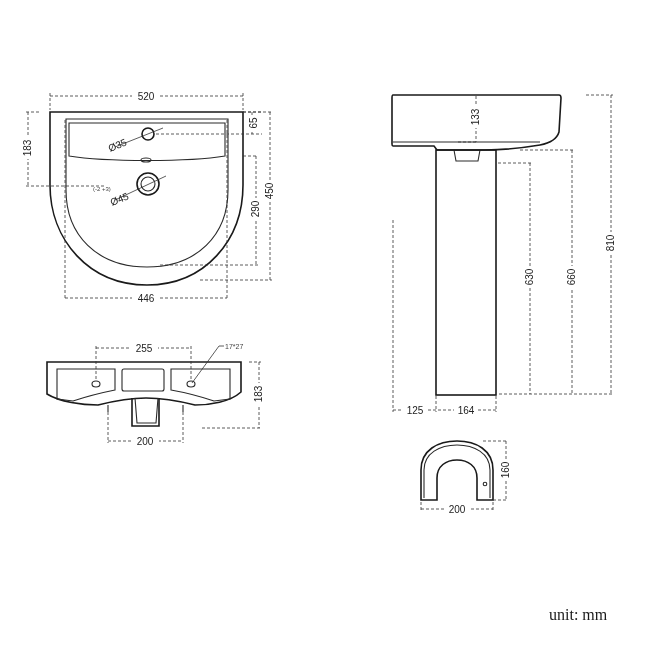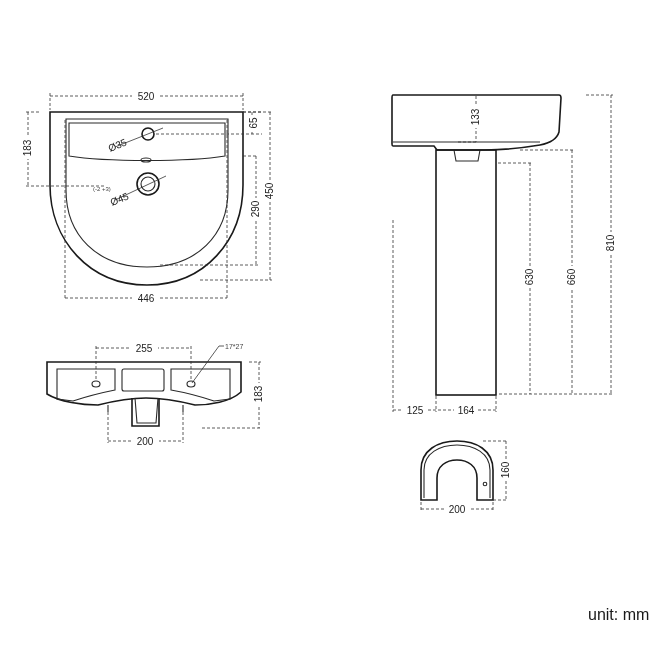--- a/index.html
+++ b/index.html
@@ -4,21 +4,21 @@
   <style>
     html, body { margin: 0; padding: 0; background: #ffffff; }
     body { width: 650px; height: 650px; position: relative; overflow: hidden; font-family: "Liberation Sans", sans-serif; }
     svg { position: absolute; left: 0; top: 0; }
     .outline { fill: none; stroke: #1a1a1a; stroke-width: 1.6; }
     .inner { fill: none; stroke: #2a2a2a; stroke-width: 1.1; }
     .dim { fill: none; stroke: #333; stroke-width: 0.8; stroke-dasharray: 3 2; }
     .solid-thin { fill: none; stroke: #333; stroke-width: 0.8; }
     .dimtext { font-family: "Liberation Sans", sans-serif; font-size: 10px; fill: #222; }
     .smalltext { font-family: "Liberation Sans", sans-serif; font-size: 6px; fill: #444; }
-    .unit { position: absolute; left: 549px; top: 606px; font-family: Liberation Sans, sans-serif; font-size: 16px; color: #1a1a1a; margin-left: 39px; }
+    .unit { position: absolute; left: 549px; top: 606px; font-family: Liberation Serif, serif; font-size: 16px; color: #1a1a1a; }
   </style>
 </head>
 <body>
 
 <svg width="650" height="650" viewBox="0 0 650 650">
 
   <g>
 
     <path class="outline" d="M50,112 L243,112 L243,185 C243,240 205,285 147,285 C89,285 50,240 50,185 Z"></path>
 

